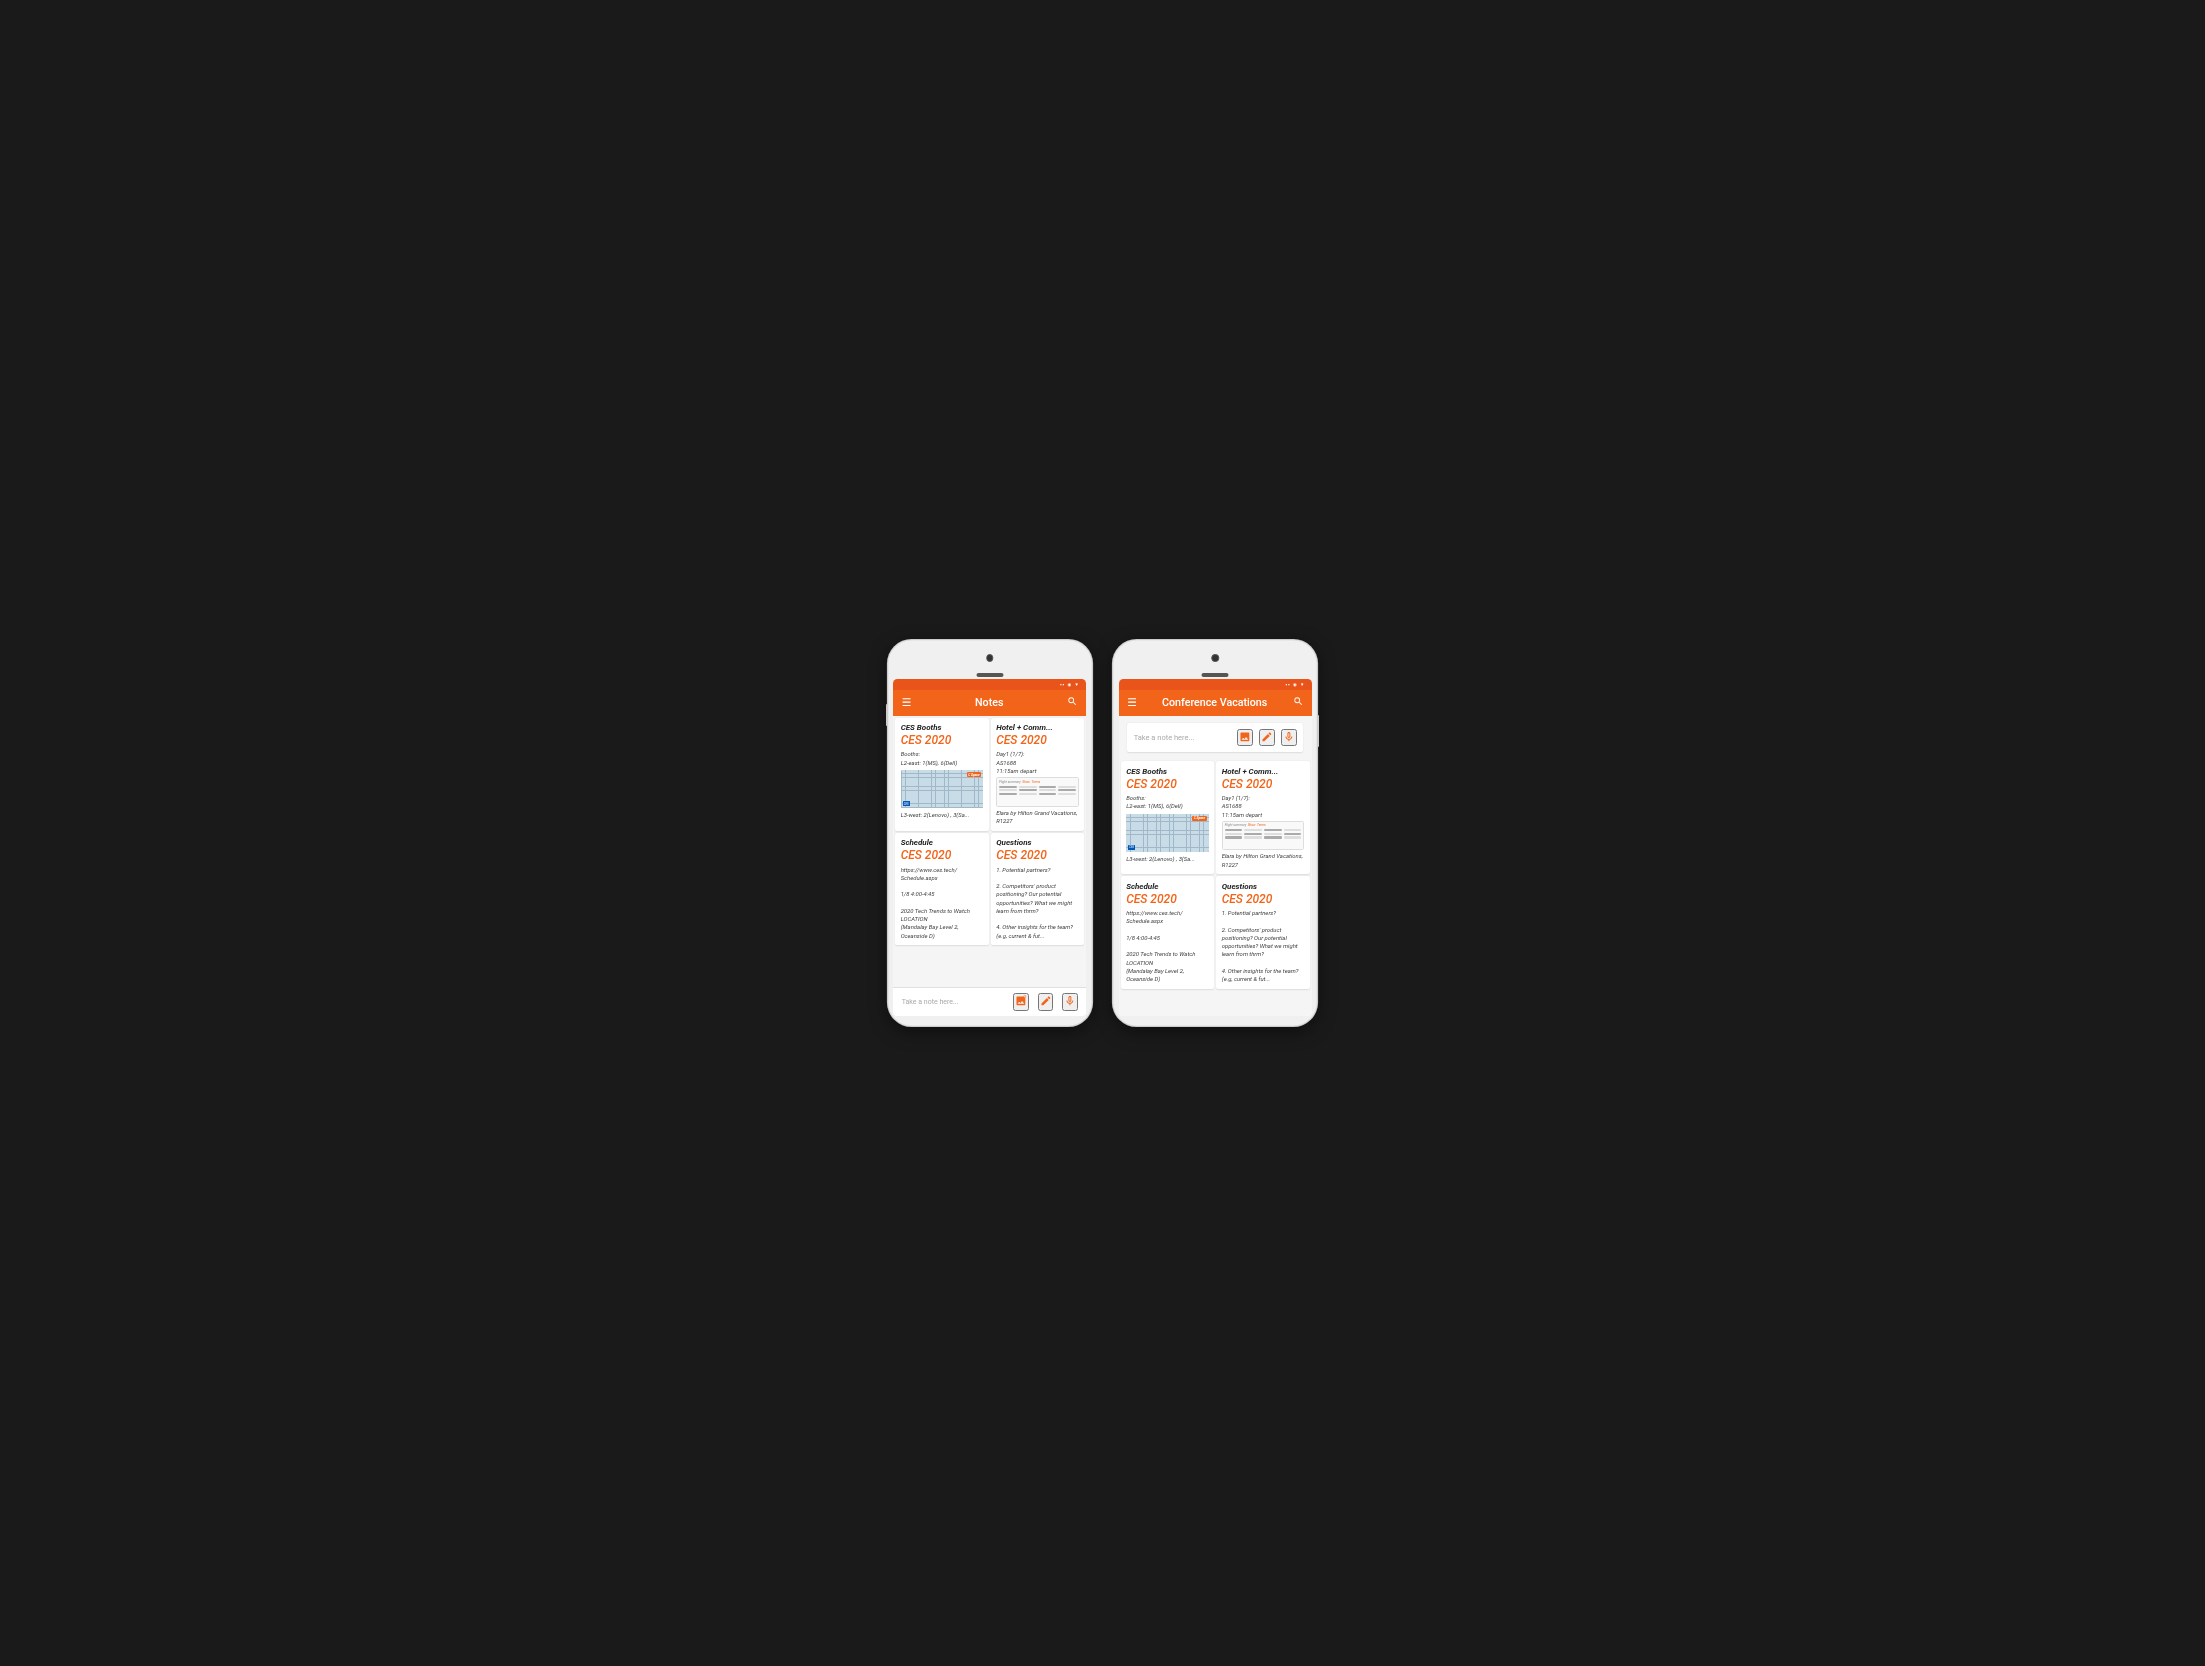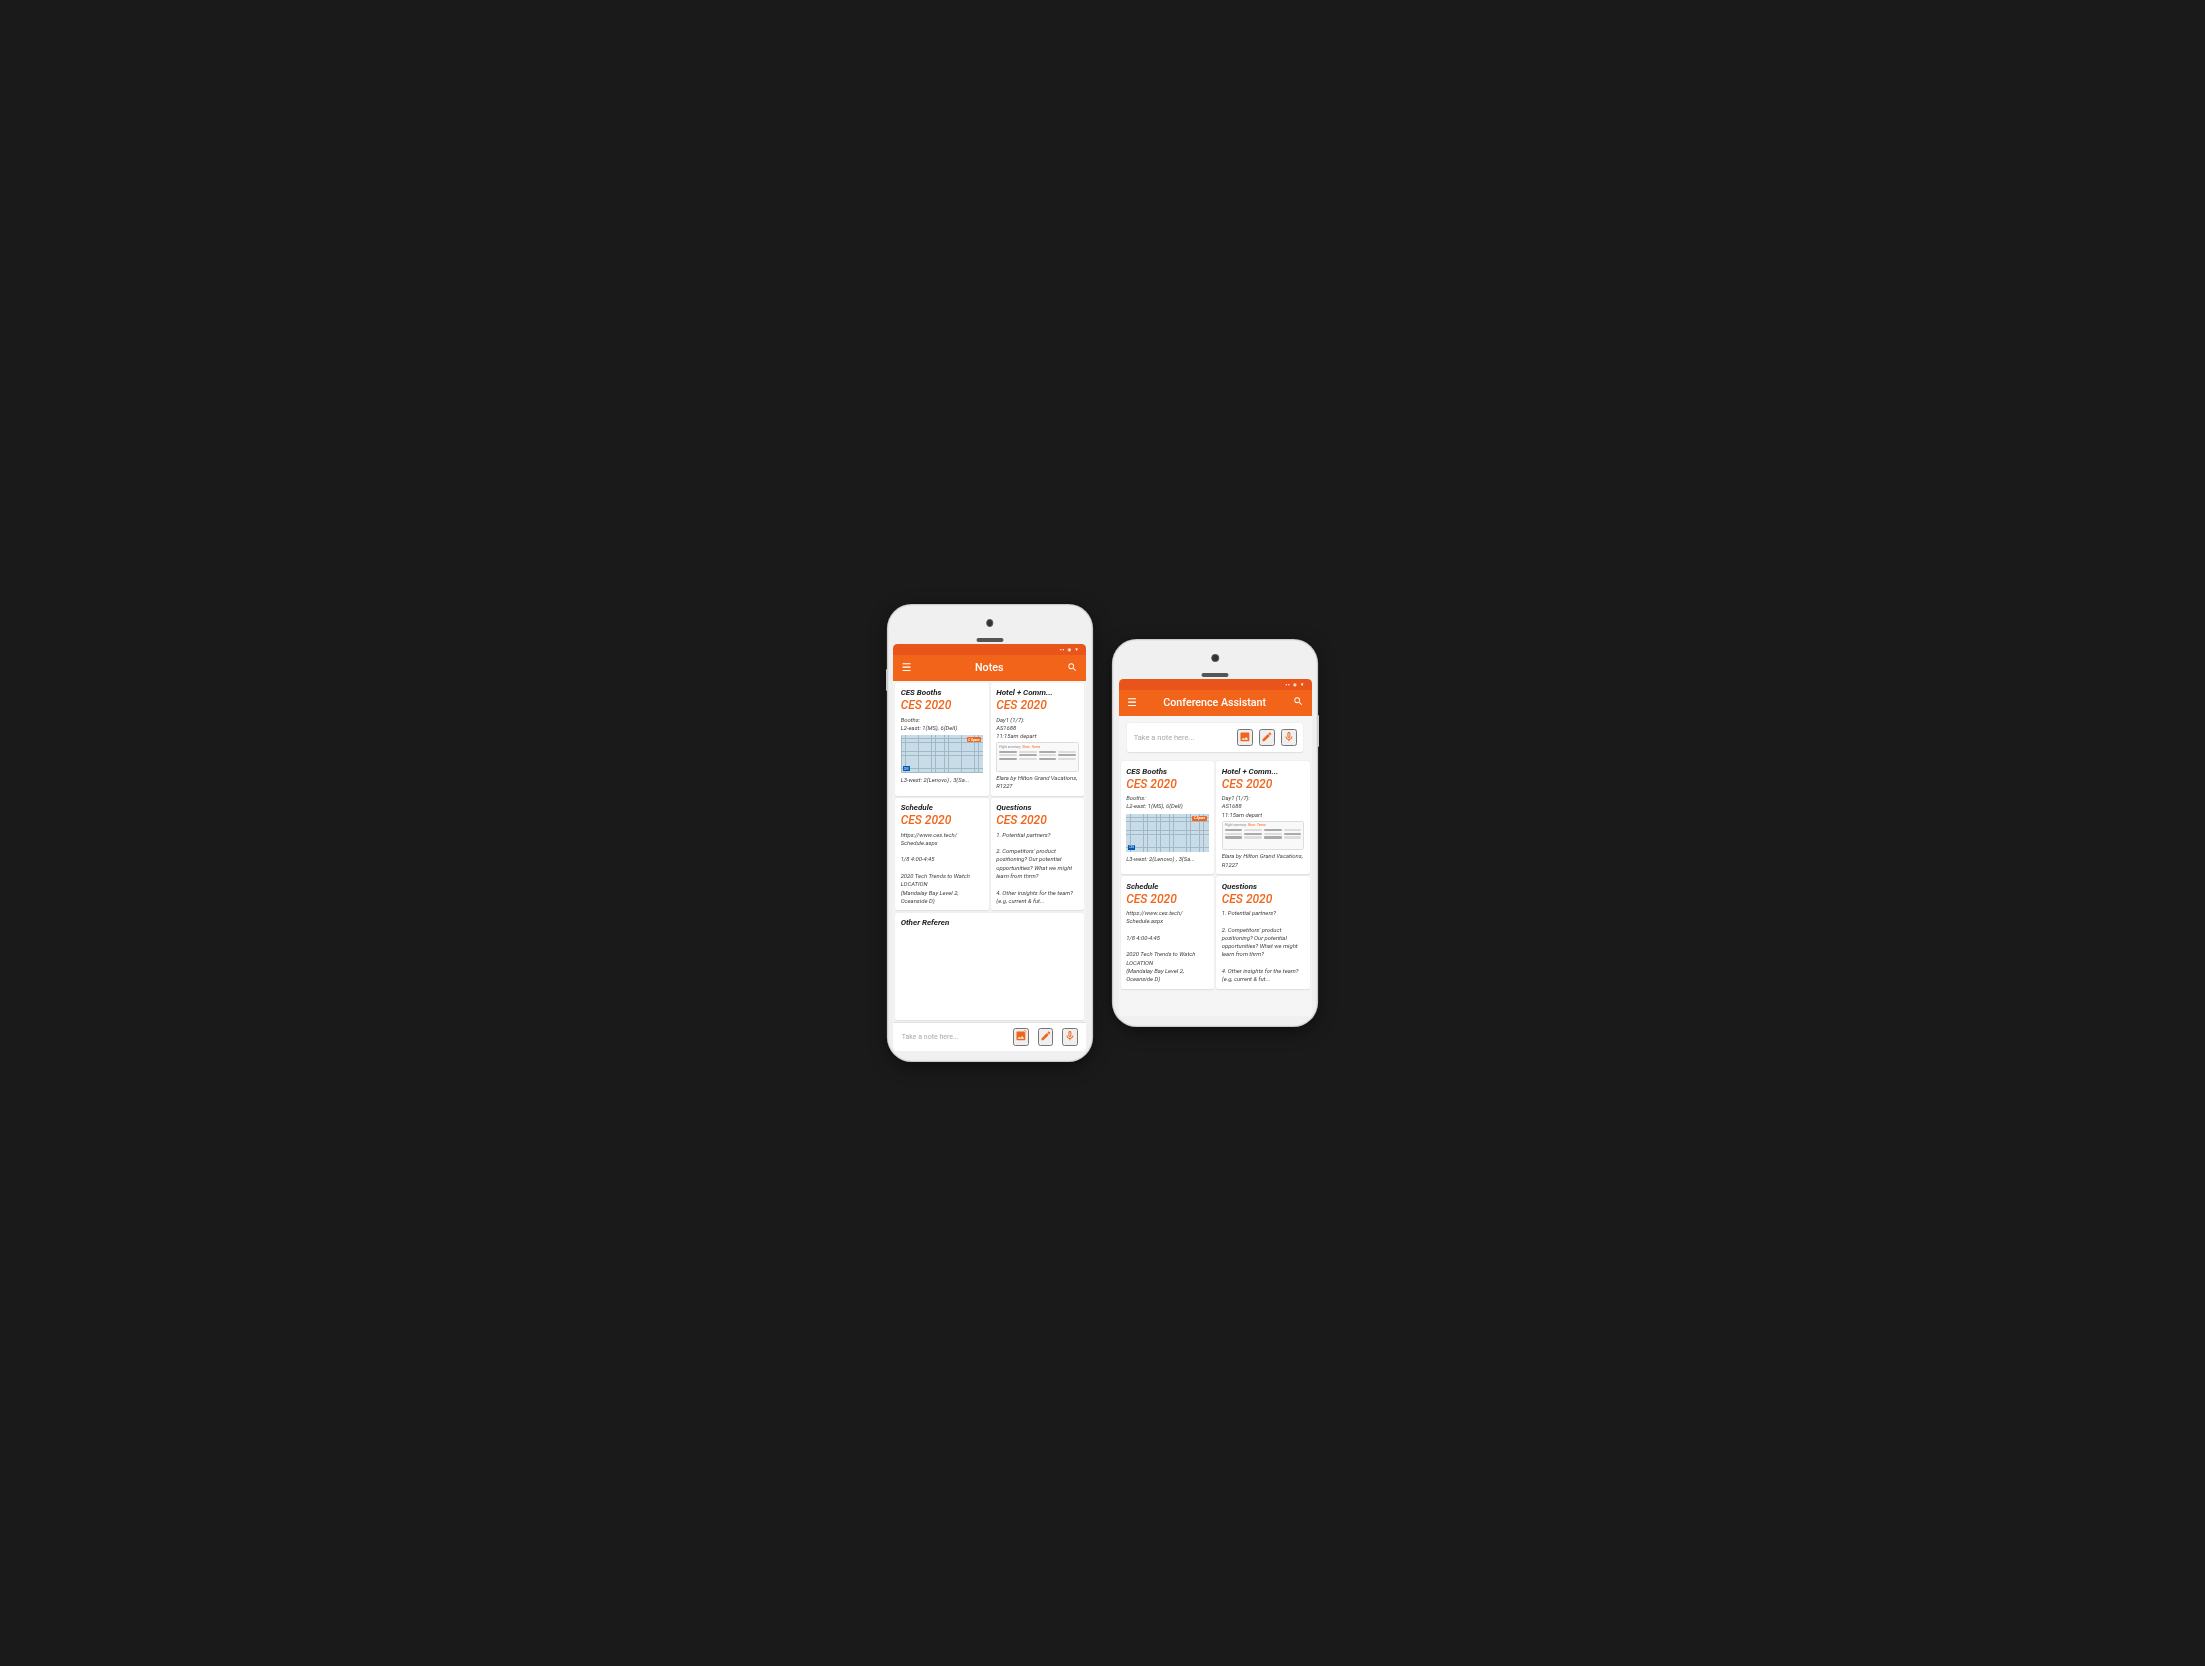--- a/index.html
+++ b/index.html
@@ -343,25 +343,20 @@
           <div class="note-body">https://www.ces.tech/<br>Schedule.aspx<br><br>1/8 4:00-4:45<br><br>2020 Tech Trends to Watch LOCATION<br>(Mandalay Bay Level 2, Oceanside D)</div>
         </div>
 
         <div class="note-card">
           <div class="note-title">Questions</div>
           <div class="note-tag">CES 2020</div>
           <div class="note-body">1. Potential partners?<br><br>2. Competitors' product positioning? Our potential opportunities? What we might learn from thrm?<br><br>4. Other insights for the team?  (e.g, current &amp; fut...</div>
         </div>
       </div>
 
-      <div style="padding: 0 2.1px 2.1px 2.1px;">
-        <div class="note-card" style="height:27px;overflow:hidden;">
-          <div class="note-title">Other Referen</div>
-        </div>
-      </div>
     </div>
 
     <div class="bottom-bar">
       <span class="bottom-placeholder">Take a note here...</span>
       <div class="bottom-icons">
         <button class="bottom-icon">
           <svg width="11.8" height="11.8" viewBox="0 0 24 24" fill="#f26419" style="font-size:20px">
               <path d="M21 19V5c0-1.1-.9-2-2-2H5c-1.1 0-2 .9-2 2v14c0 1.1.9 2 2 2h14c1.1 0 2-.9 2-2zM8.5 13.5l2.5 3.01L14.5 12l4.5 6H5l3.5-4.5z"></path>
               <path d="M19 3h2v2h-2z" fill="#f26419"></path>
               <rect x="18" y="1" width="4" height="4" rx="1" fill="white" stroke="#f26419" stroke-width="1"></rect>
@@ -387,21 +382,21 @@
   <div class="phone-camera"></div>
   <div class="phone-speaker"></div>
   <div class="phone-screen">
 
     <div class="status-bar">
       <span style="color:white;font-size:4.3px;letter-spacing:1.1px;">▪▪ ◉ ▼</span>
     </div>
 
     <div class="app-bar">
       <button class="icon-btn">☰</button>
-      <span class="app-bar-title">Conference Assistant</span>
+      <span class="app-bar-title">Conference Vacations</span>
       <div class="app-bar-icons">
         <button class="icon-btn">
           <svg width="10.7" height="10.7" viewBox="0 0 24 24" fill="white">
               <path d="M15.5 14h-.79l-.28-.27A6.471 6.471 0 0 0 16 9.5 6.5 6.5 0 1 0 9.5 16c1.61 0 3.09-.59 4.23-1.57l.27.28v.79l5 4.99L20.49 19l-4.99-5zm-6 0C7.01 14 5 11.99 5 9.5S7.01 5 9.5 5 14 7.01 14 9.5 11.99 14 9.5 14z"></path>
             </svg>
         </button>
       </div>
     </div>
 
     <div style="background:#f5f5f5;padding:3.2px 4.3px;">

